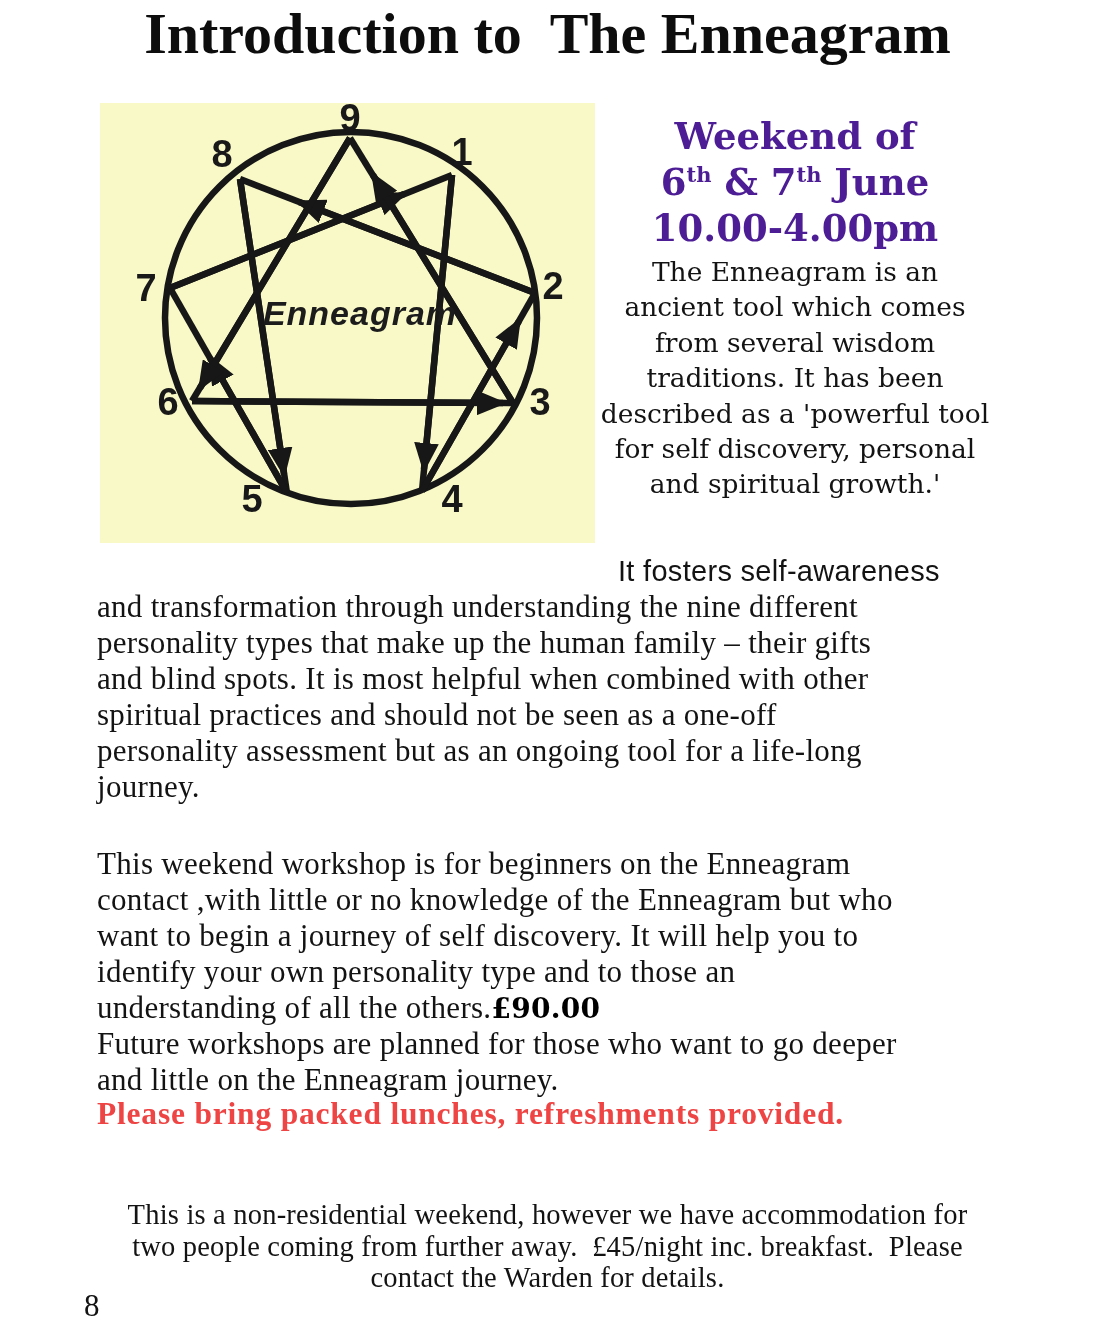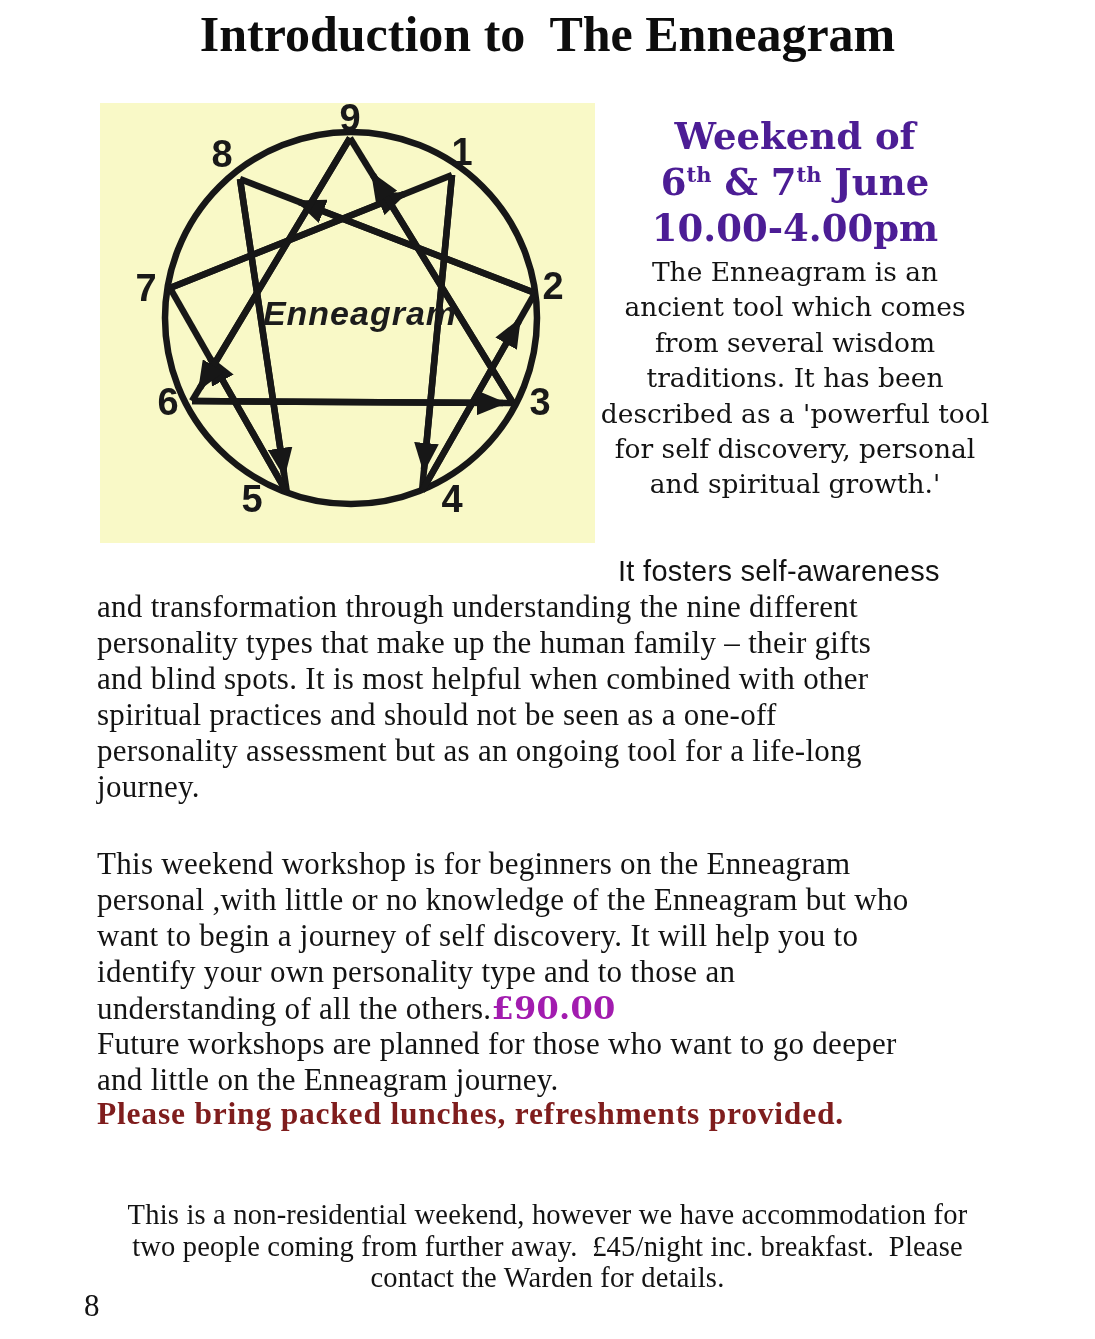--- a/index.html
+++ b/index.html
@@ -12,21 +12,21 @@
     overflow: hidden;
   }
   .tline { white-space: pre; }
 
   
   #title {
     position: absolute; top: 2px; left: 0; width: 1095px;
     text-align: center;
     font-family: "Liberation Serif", serif;
     font-weight: bold;
-    font-size: 50px;
+    font-size: 58px;
     line-height: 64px;
     white-space: pre;
     color: #0d0d0d;
     letter-spacing: 0px;
   }
 
   
   #figure {
     position: absolute; left: 100px; top: 103px;
     width: 495px; height: 440px;
@@ -74,27 +74,27 @@
     font-family: Liberation Sans, sans-serif;
     font-size: 29px;
   }
   #para2 { top: 846px; width: 960px; }
   #price-row {
     display: flex; justify-content: flex-start; align-items: baseline;
     width: 855px; white-space: pre;
   }
   #price {
     font-family: "DejaVu Serif", serif;
-    font-weight: bold; font-size: 32px; color: #a21caf;
+    font-weight: bold; font-size: 28px; color: #000000;
   }
   #para3 { top: 1026px; width: 960px; }
   #bold-note {
     position: absolute; left: 97px; top: 1096px; width: 960px;
     font-weight: bold; font-size: 31.5px; letter-spacing: 0.8px;
-    white-space: pre; color: #7f1d1d;
+    white-space: pre; color: #ef4444;
   }
 
   
   #footer {
     position: absolute; left: 0; top: 1199px; width: 1095px;
     text-align: center;
     font-size: 28.5px; line-height: 31.5px; letter-spacing: 0.2px;
   }
   #page-num {
     position: absolute; left: 84px; top: 1288px;
@@ -176,21 +176,21 @@
     <div class="tline">personality types that make up the human family – their gifts</div>
     <div class="tline">and blind spots. It is most helpful when combined with other</div>
     <div class="tline">spiritual practices and should not be seen as a one-off</div>
     <div class="tline">personality assessment but as an ongoing tool for a life-long</div>
     <div class="tline">journey.</div>
   </div>
 
 <div id="para2" class="para">
   <div>
       <div class="tline">This weekend workshop is for beginners on the Enneagram</div>
-      <div class="tline">personal ,with little or no knowledge of the Enneagram but who</div>
+      <div class="tline">contact ,with little or no knowledge of the Enneagram but who</div>
       <div class="tline">want to begin a journey of self discovery. It will help you to</div>
       <div class="tline">identify your own personality type and to those an</div>
     </div>
   <div id="price-row">
     <span>understanding of all the others.</span>
     <span id="price">£90.00</span>
   </div>
 </div>
 
 <div id="para3" class="para">

